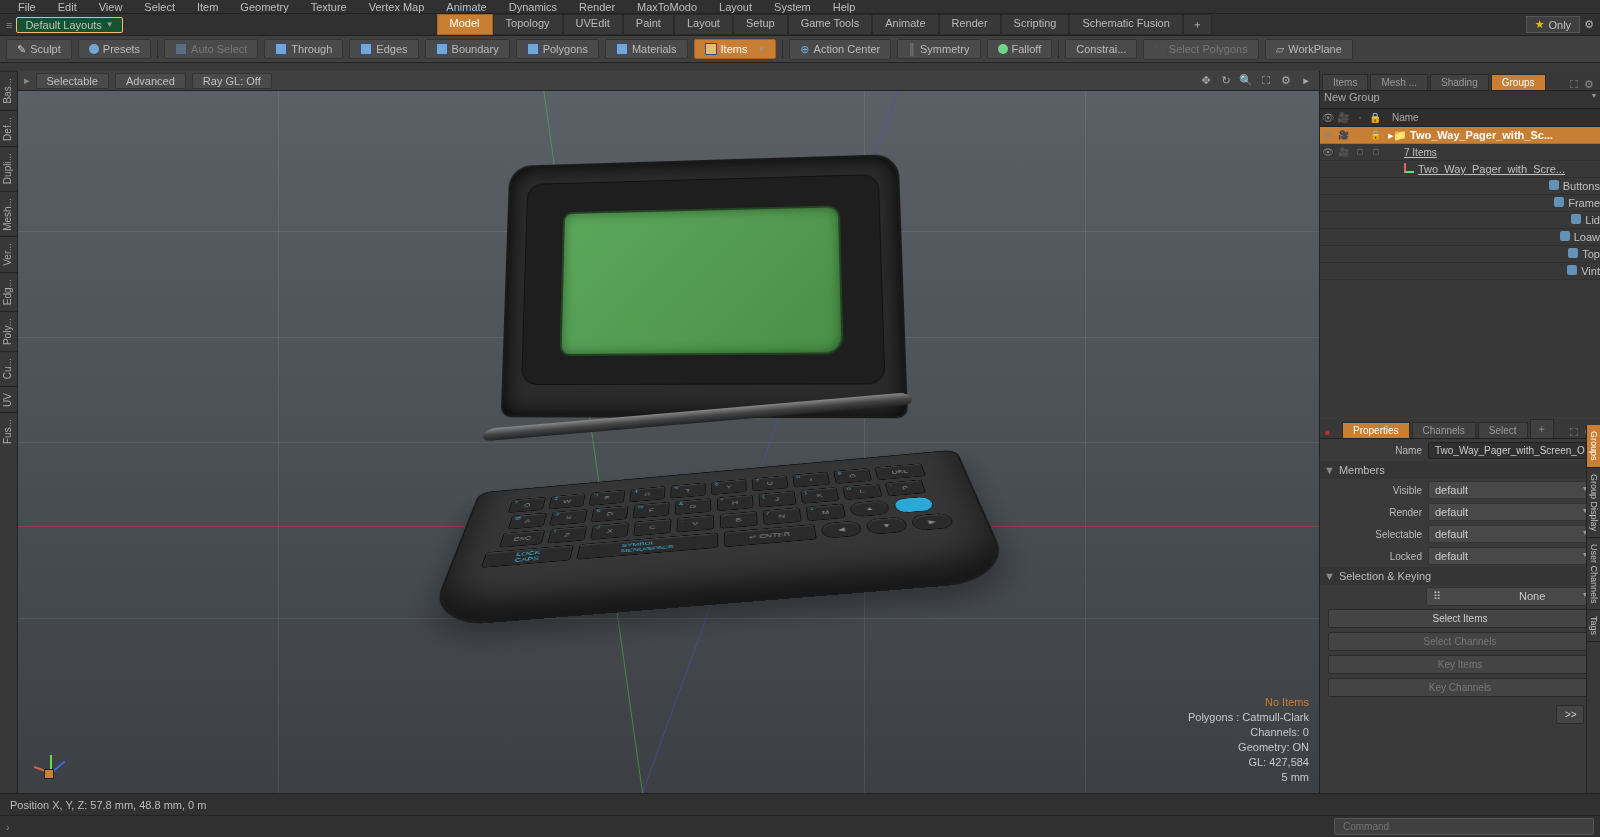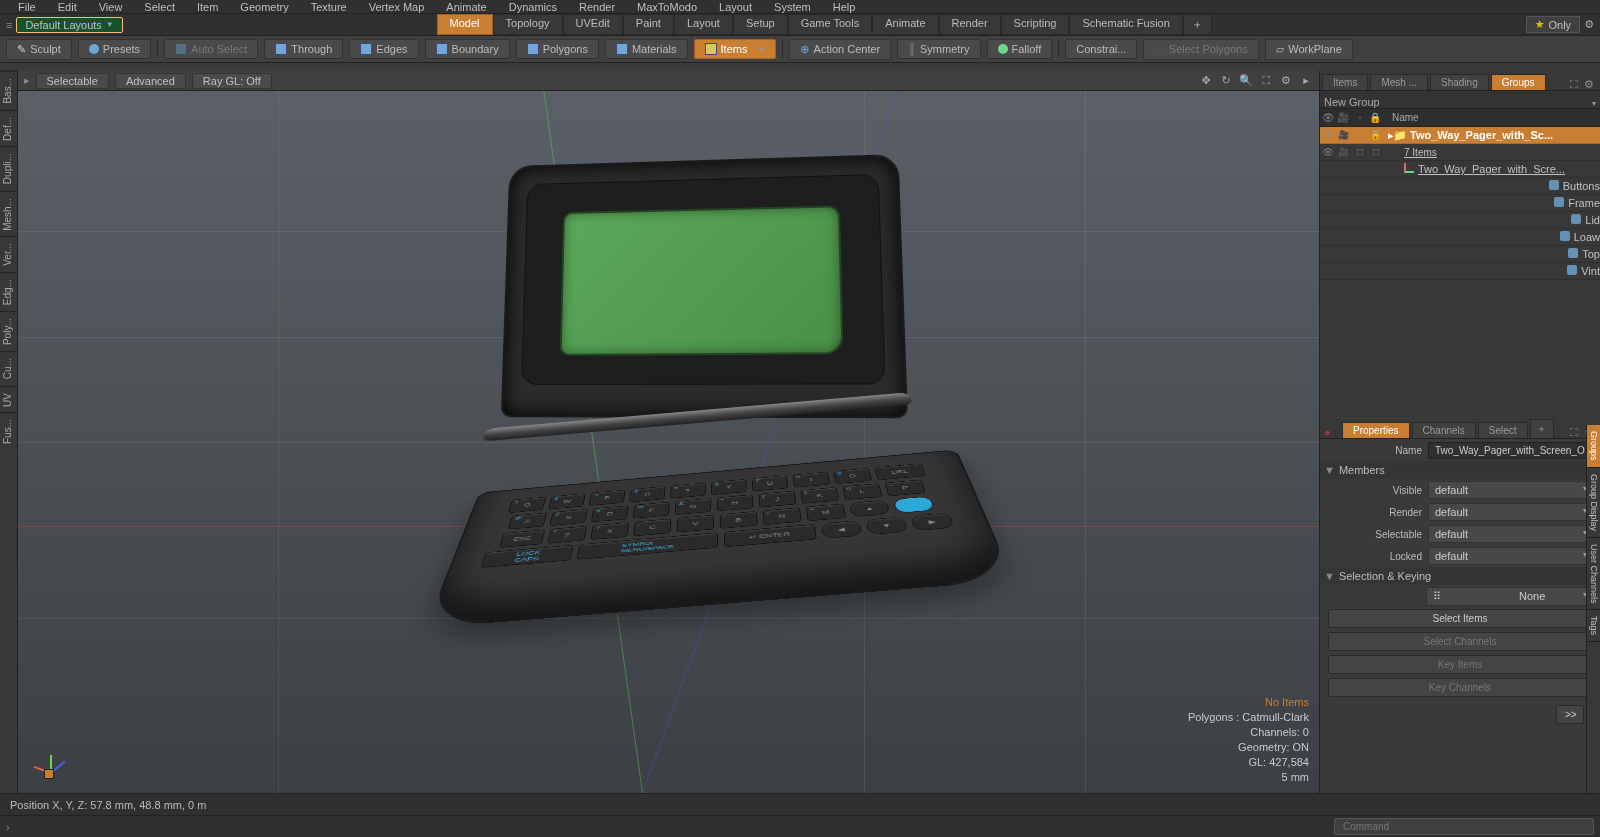--- a/index.html
+++ b/index.html
@@ -77,21 +77,21 @@
 
 
 .rightcol { width:280px; display:flex; flex-direction:column; background:#3a3a3a; }
 .panel-tabs { height:20px; background:#383838; display:flex; align-items:flex-end; border-bottom:1px solid #222; }
 .ptab { padding:2px 10px; background:#404040; border:1px solid #2a2a2a; border-bottom:none; color:#999; font-size:10px; margin-left:2px; cursor:pointer; }
 .ptab.active { background:#C87E33; color:#fff; }
 .ptab.add { padding:2px 6px; }
 .panel-head-ico { margin-left:auto; display:flex; gap:2px; padding:0 4px; }
 .pico { width:12px; height:12px; color:#888; cursor:pointer; }
 
-.panel-toolbar { height:18px; background:#333; display:flex; align-items:flex-end; padding:0 4px; border-bottom:1px solid #222; font-size:10px; color:#aaa; }
+.panel-toolbar { height:18px; background:#333; display:flex; align-items:flex-start; padding:0 4px; border-bottom:1px solid #222; font-size:10px; color:#aaa; }
 .tree-head { height:18px; background:#2e2e2e; display:flex; align-items:center; border-bottom:1px solid #222; }
 .th-ico { width:16px; text-align:center; color:#888; font-size:10px; }
 .th-name { flex:1; padding-left:8px; color:#aaa; font-size:10px; }
 .tree { flex:0 0 290px; background:#383838; overflow:auto; }
 .tree-row { display:flex; align-items:center; height:17px; border-bottom:1px solid rgba(0,0,0,0.15); }
 .tree-row.sel { background:#C87E33; color:#fff; }
 .tr-ico { width:16px; text-align:center; font-size:9px; color:#888; }
 .tr-name { flex:1; padding-left:4px; white-space:nowrap; overflow:hidden; text-overflow:ellipsis; font-size:10px; }
 .indent1 { padding-left:20px;text-decoration:underline; }
 .indent2 { padding-left:36px;text-align:right; }

